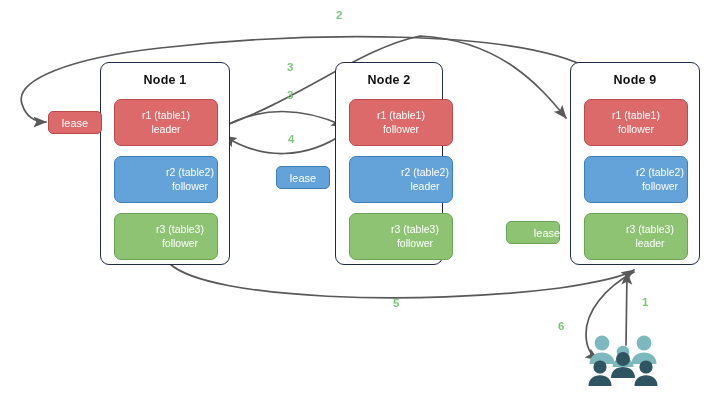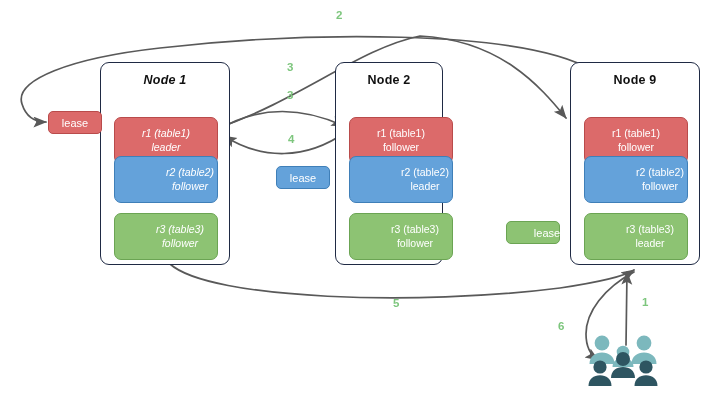--- a/index.html
+++ b/index.html
@@ -67,21 +67,21 @@
     text-align: center;
     border-width: 1.2px;
     border-style: solid;
   }
   .chip .l1, .chip .l2 { display: block; }
 
   .c-red   { background: #dc6a6a; border-color: #b94b4b; }
   .c-blue  { background: #64a2da; border-color: #3f7fb8; }
   .c-green { background: #8dc373; border-color: #6ba453; padding-left: 28px; }
 
-  .chip.r1 { top: 36px; margin-top: 18px; }
+  .chip.r1 { top: 36px; }
   .chip.r2 { top: 93px; padding-left: 48px; }
   .chip.r3 { top: 150px; }
 
   
   .lease {
     position: absolute;
     box-sizing: border-box;
     width: 54px;
     height: 23px;
     border-radius: 5px;
@@ -138,21 +138,21 @@
       <path d="M 346,132 C 306,160 262,160 224,136" marker-end="url(#ah)"></path>
 
       <path d="M 170,264 C 210,300 420,306 560,288 C 600,282 625,276 634,270" marker-end="url(#ah)"></path>
 
       <path d="M 626,345 L 627,272" marker-end="url(#ah)"></path>
 
       <path d="M 634,272 C 604,288 586,312 586,334 C 586,348 592,356 598,360" marker-end="url(#ah)"></path>
     </g>
   </svg>
 
-  <div class="node" id="node-1" style="left:100px; top:62px; width:130px; height:203px;font-style:italic;">
+  <div class="node" id="node-1" style="left:100px; top:62px; width:130px; height:203px;">
     <div class="node-title">Node 1</div>
 
     <div class="chip r1 c-red">
       <span class="l1">r1 (table1)</span>
       <span class="l2">leader</span>
     </div>
     <div class="chip r2 c-blue">
       <span class="l1">r2 (table2)</span>
       <span class="l2">follower</span>
     </div>

